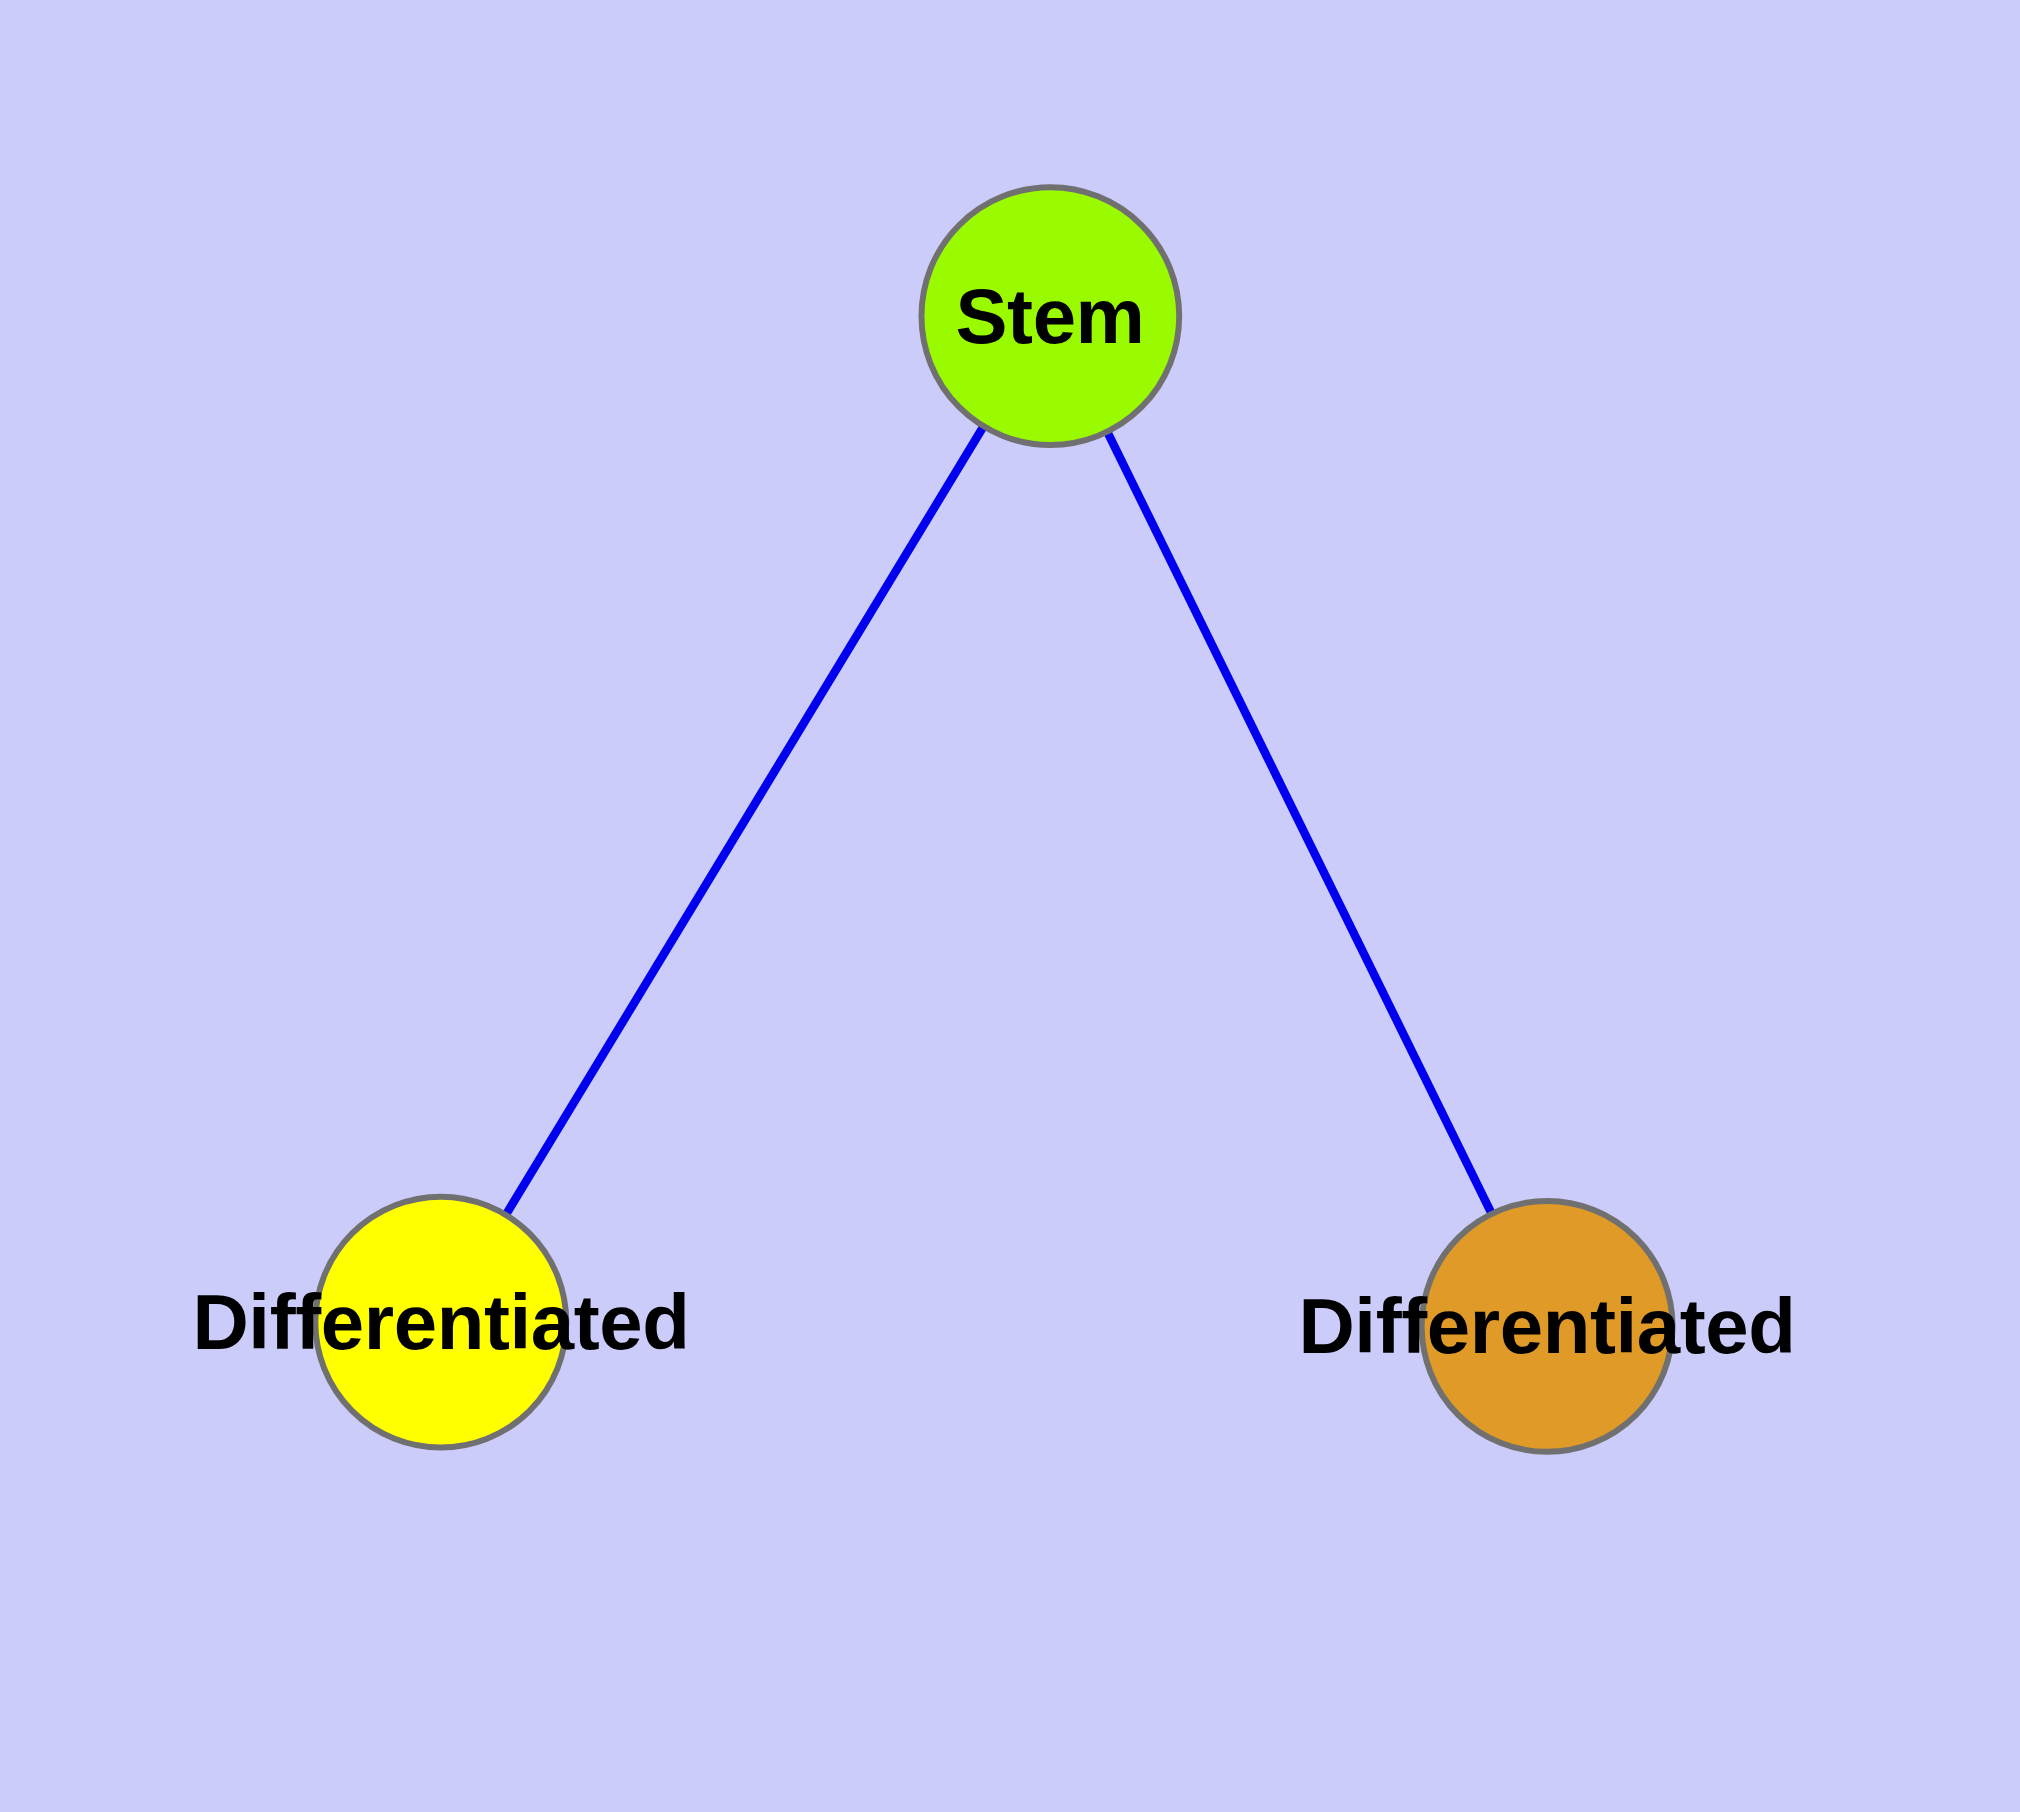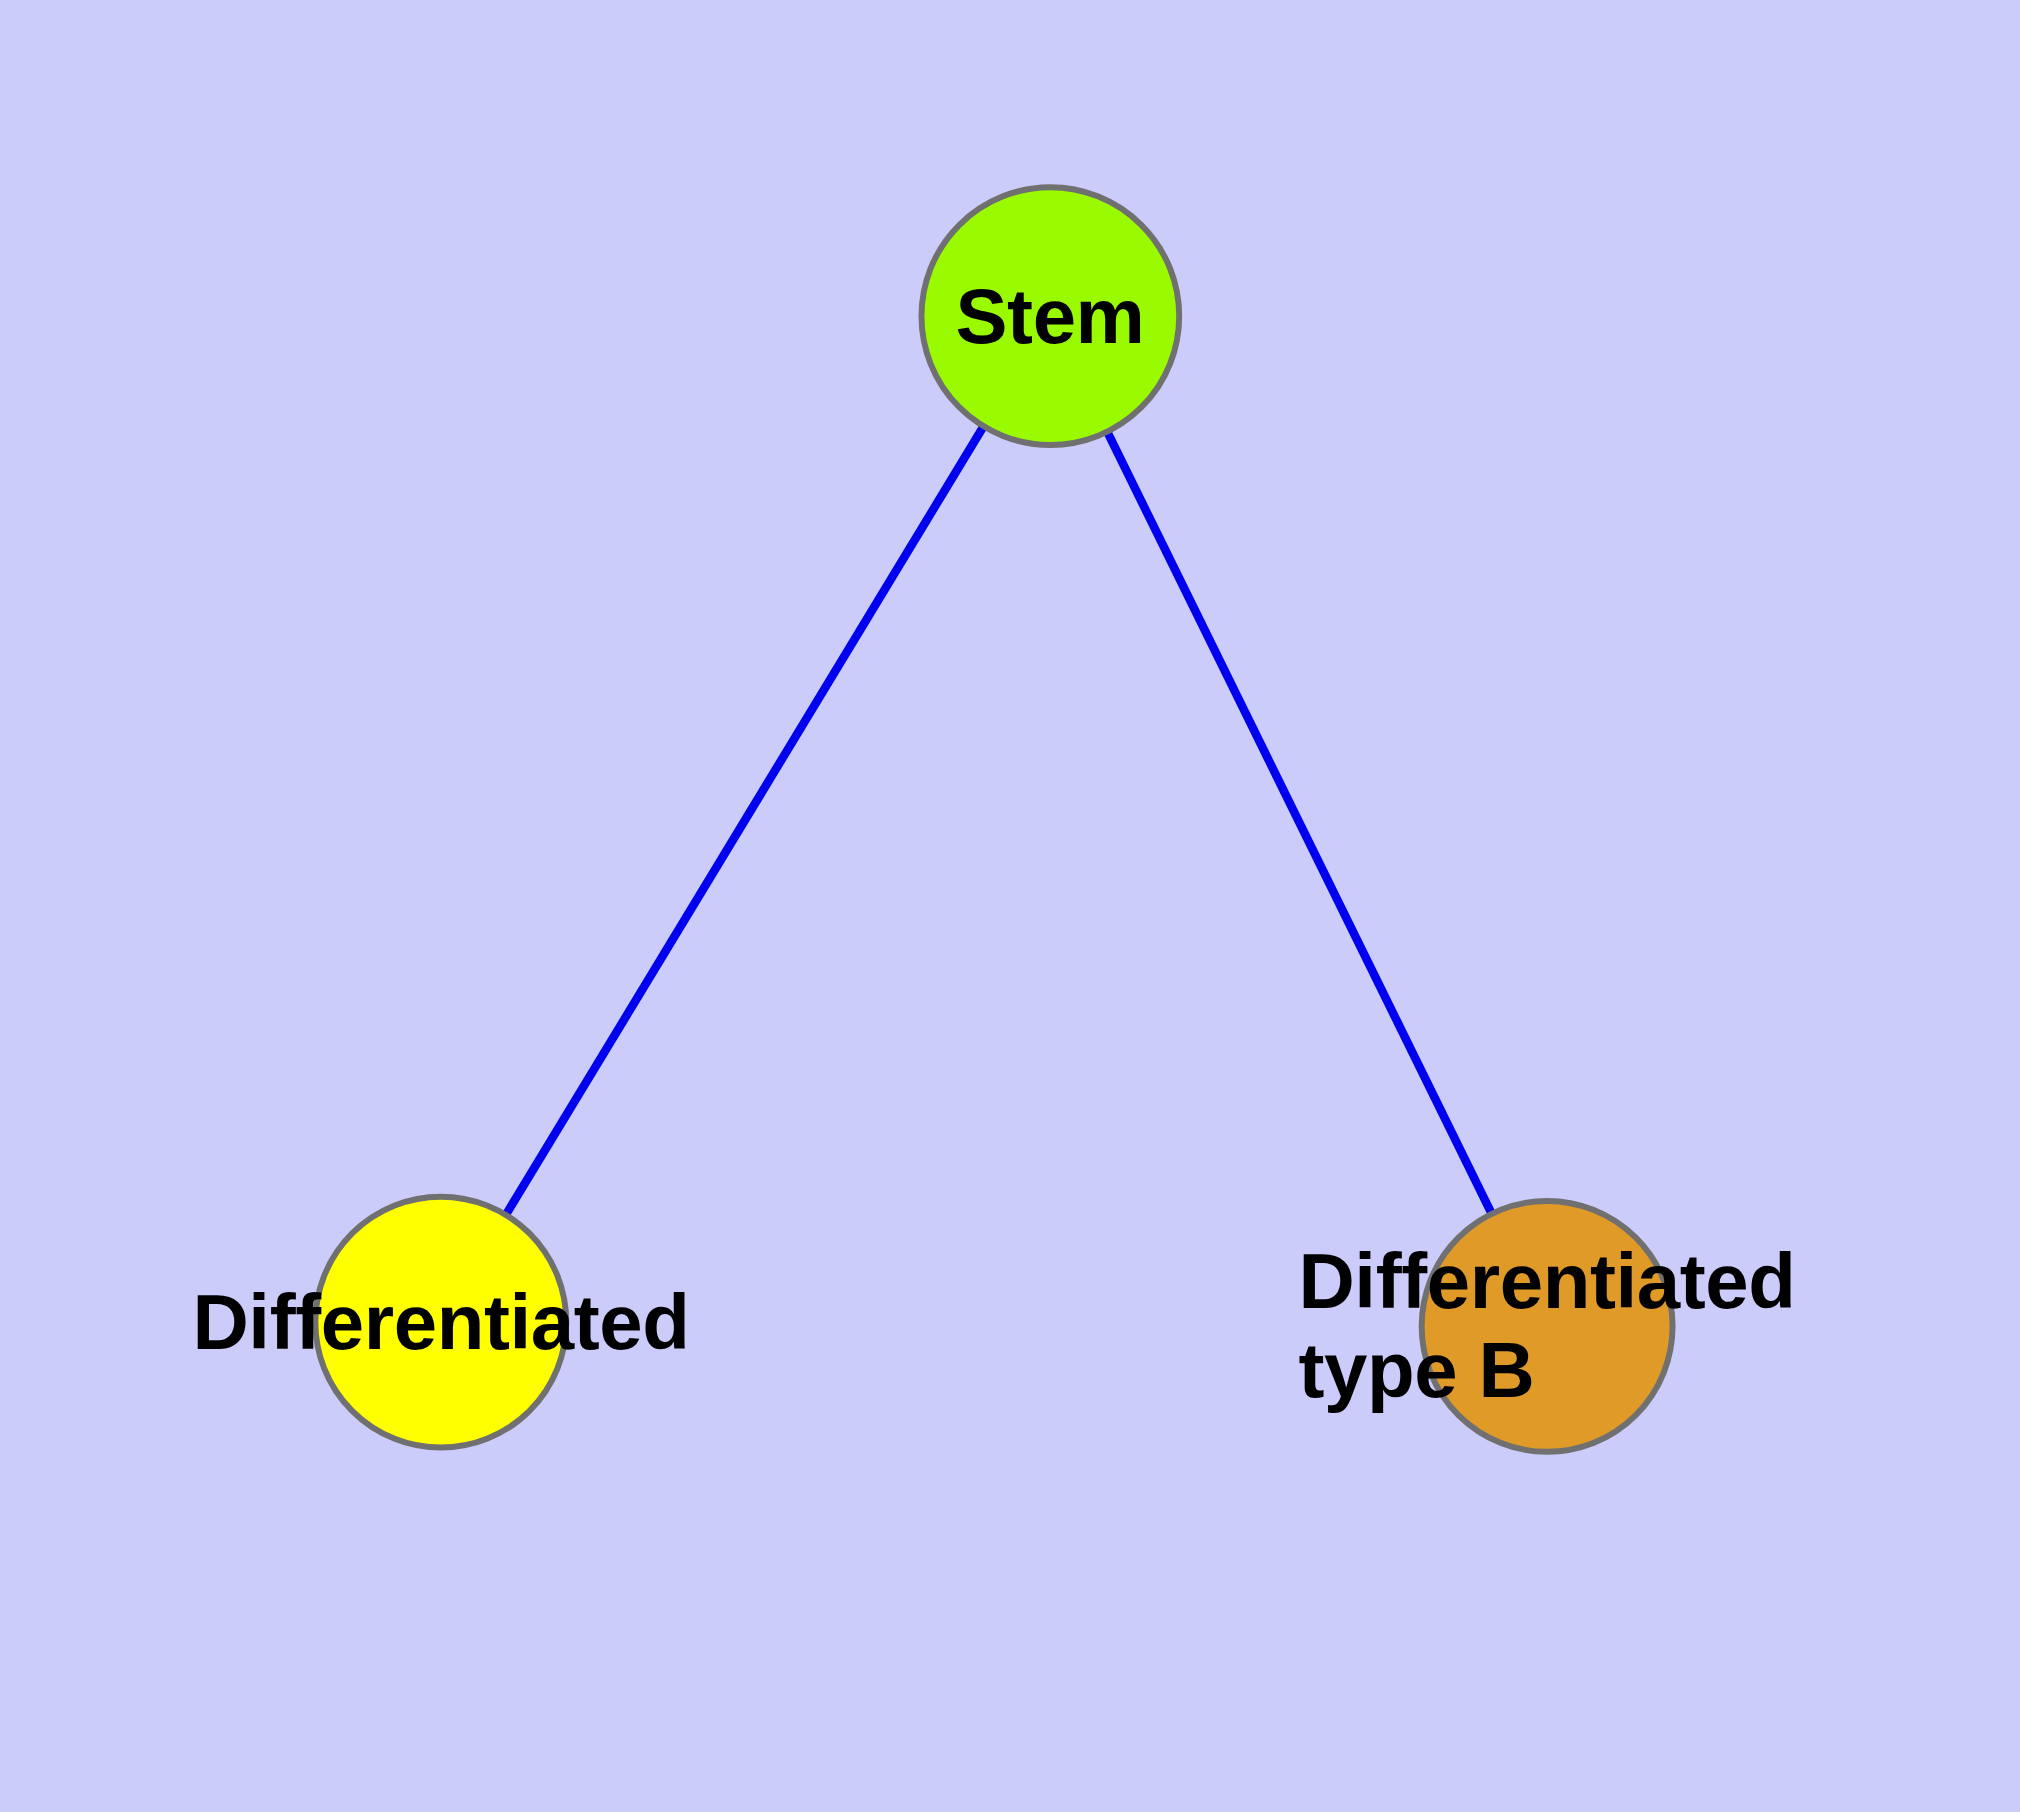--- a/index.html
+++ b/index.html
@@ -25,21 +25,21 @@
     position: absolute;
     left: 0;
     top: 0;
     width: 2021px;
     height: 1812px;
   }
   .node-label {
     position: absolute;
     color: #000000;
     font-weight: bold;
-    text-align: left;
+    text-align: right;
     white-space: pre;
     line-height: 1.14;
     pointer-events: none;
     transform: translate(-50%, -50%);
   }
   .node-label.big {
     font-size: 78px;
     letter-spacing: -0.4px;
   }
 </style>
@@ -58,17 +58,17 @@
     <g id="node-layer">
         <circle cx="1239" cy="373" r="152" fill="#9afa00" stroke="#707070" stroke-width="7"></circle>
         <circle cx="520" cy="1560" r="148" fill="#ffff00" stroke="#707070" stroke-width="7"></circle>
         <circle cx="1825" cy="1565" r="148" fill="#e09a28" stroke="#707070" stroke-width="7"></circle>
       </g>
   </svg>
 
   <div id="label-layer">
       <div class="node-label big" style="left: 1050px; top: 316px; color: rgb(0, 0, 0); font-size: 78px;"><div>Stem</div></div>
       <div class="node-label big" style="left: 441px; top: 1322px; color: rgb(0, 0, 0); font-size: 78px;"><div>Differentiated</div></div>
-      <div class="node-label big" style="left: 1547px; top: 1326px; color: rgb(0, 0, 0); font-size: 78px;"><div>Differentiated</div><div>type B</div></div>
+      <div class="node-label big" style="left: 1547px; top: 1326px; color: rgb(0, 0, 0); font-size: 78px;"><div>Differentiated</div></div>
     </div>
 
 </div>
 
 
 </body></html>

